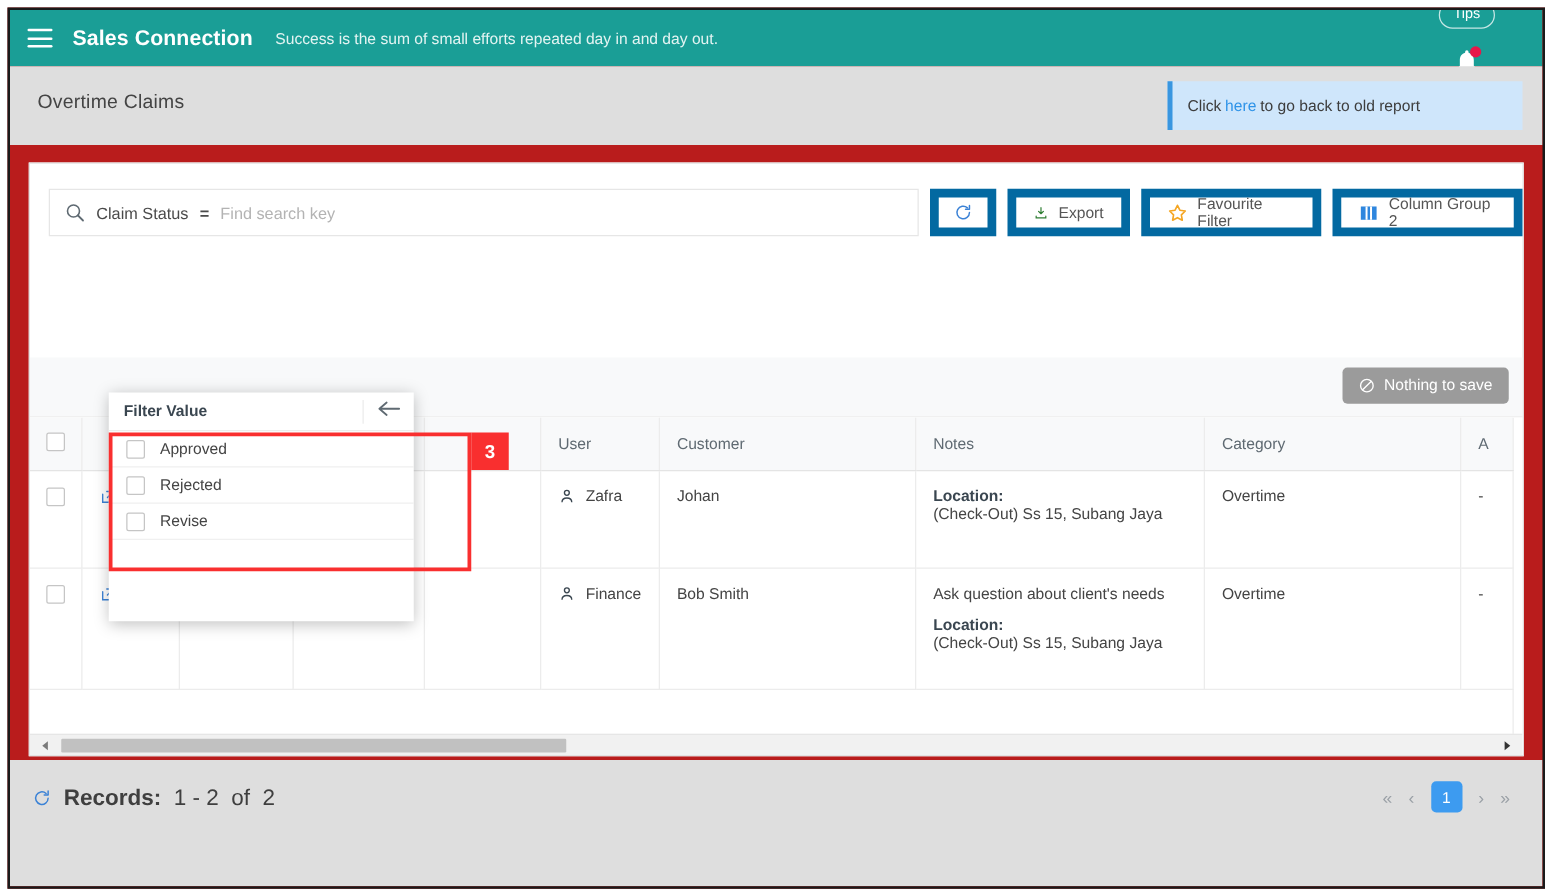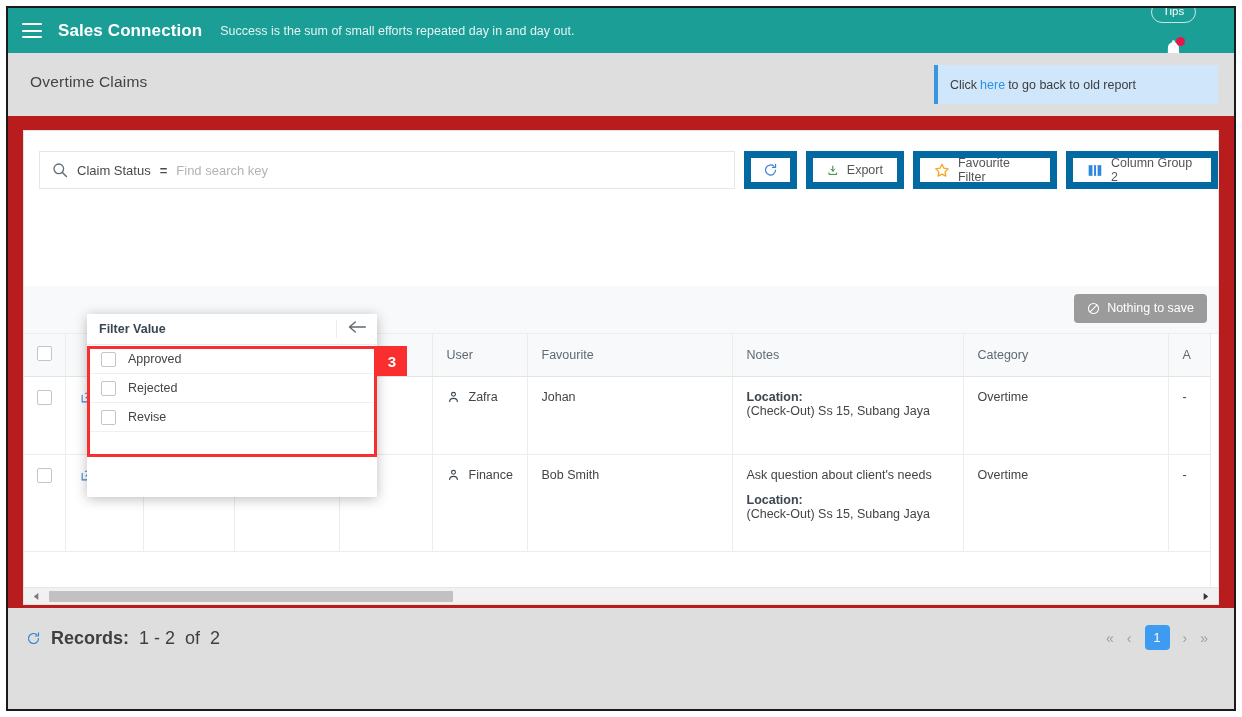--- a/index.html
+++ b/index.html
@@ -202,21 +202,21 @@
   }
   .pgnum {
     width: 25px; height: 25px; background: #3d9bf0; color: #fff;
     border-radius: 4px; display: flex; align-items: center;
     justify-content: center; font-size: 12.5px; cursor: pointer;
   }
 
   
   .filterpanel {
     position: absolute; left: 63px; top: 183px;
-    width: 290px; height: 183px; background: #fff;
+    width: 244px; height: 183px; background: #fff;
     box-shadow: 0 2px 12px rgba(0,0,0,.26); z-index: 40;
   }
   .fp-head {
     height: 31px; display: flex; align-items: center;
     border-bottom: 1px solid #ececec; padding: 0 10px 0 12px;
   }
   .fp-title { font-size: 12.5px; font-weight: bold; color: #3a4650; }
   .fp-back { margin-left: auto; cursor: pointer; padding-left: 10px; border-left: 1px solid #ececec; }
   .fp-opt {
     height: 29px; display: flex; align-items: center; gap: 12px;
@@ -366,21 +366,21 @@
         <thead>
           <tr>
             <th class="col-cb">
               <span class="cb"></span>
             </th>
             <th></th>
             <th></th>
             <th></th>
             <th></th>
             <th>User</th>
-            <th>Favourite</th>
+            <th>Customer</th>
             <th>Notes</th>
             <th>Category</th>
             <th>A</th>
           </tr>
         </thead>
         <tbody>
           <tr style="height:78px">
             <td class="col-cb">
               <span class="cb"></span>
             </td>

